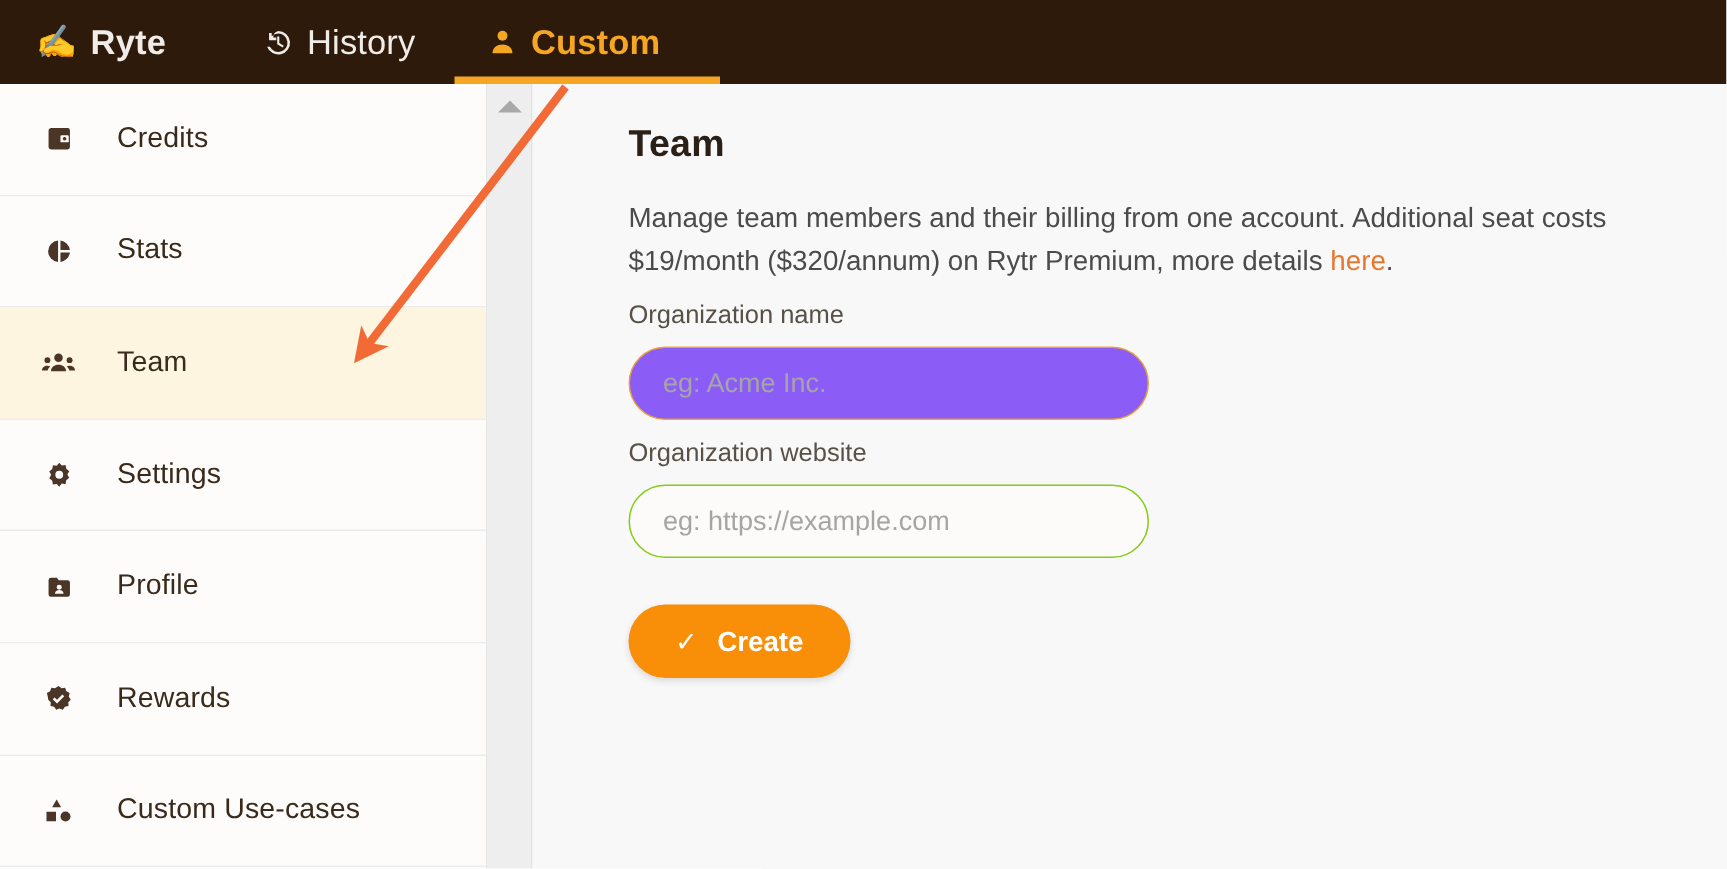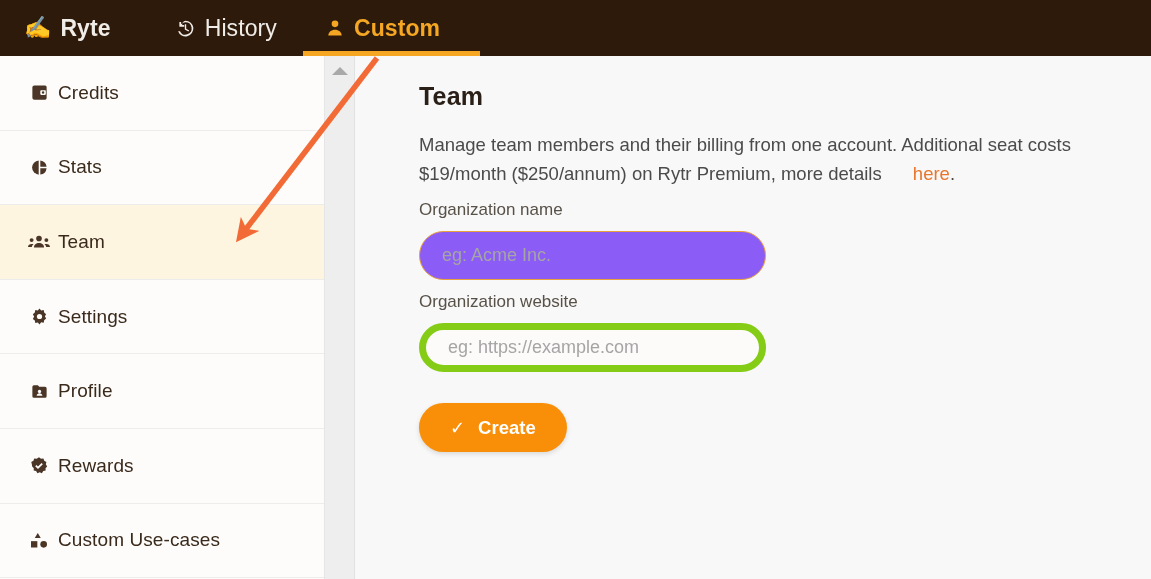--- a/index.html
+++ b/index.html
@@ -62,21 +62,21 @@
     width: 325px;
     min-width: 325px;
     background: #fdfcfa;
     border-right: 1px solid #e6e6e6;
     overflow: hidden;
   }
   .side-item {
     height: 74.6px;
     display: flex;
     align-items: center;
-    gap: 7px;
+    gap: 27px;
     padding-left: 27px;
     border-bottom: 1px solid #ececec;
     cursor: pointer;
     background: #fdfcfa;
   }
   .side-item.selected { background: #fdf5e0; }
   .side-icon {
     width: 24px;
     display: flex;
     align-items: center;
@@ -125,34 +125,33 @@
   .page-desc {
     margin-top: 19px;
     font-size: 18.5px;
     line-height: 1.58;
     color: #4b4b4b;
     max-width: 730px;
   }
   .page-desc a {
     color: #e8762c;
     text-decoration: none;
-    margin-left: 26px;
   }
 
   .field-block { margin-top: 12px; }
   .field-label {
     font-size: 17px;
     color: #585148;
     margin-bottom: 11px;
   }
   .text-input {
     width: 347px;
     height: 49px;
     border-radius: 26px;
-    border: 7px solid #84cc16;
+    border: 1px solid #84cc16;
     background: #fcfbfa;
     padding: 0 22px;
     font-size: 18px;
     color: #3a2a1c;
     font-family: "Liberation Sans", sans-serif;
     outline: none;
   }
   .text-input::placeholder { color: #a5a5a5; }
   .text-input.focused {
     border: 1.5px solid #e9a13b;
@@ -304,21 +303,21 @@
 
   <div class="scrollcol">
     <div class="scroll-arrow"></div>
   </div>
 
   <div class="main">
 
     <div class="page-title">Team</div>
 
     <p class="page-desc">
-      <span>Manage team members and their billing from one account. Additional seat costs $19/month ($250/annum) on Rytr Premium, more details </span><a href="#">here</a><span>.</span>
+      <span>Manage team members and their billing from one account. Additional seat costs $19/month ($320/annum) on Rytr Premium, more details </span><a href="#">here</a><span>.</span>
     </p>
 
     <div class="field-block">
       <div class="field-label">Organization name</div>
       <input class="text-input focused" type="text" placeholder="eg: Acme Inc." style="">
     </div>
 
     <div class="field-block">
       <div class="field-label">Organization website</div>
       <input class="text-input" type="text" placeholder="eg: https://example.com" style="">

